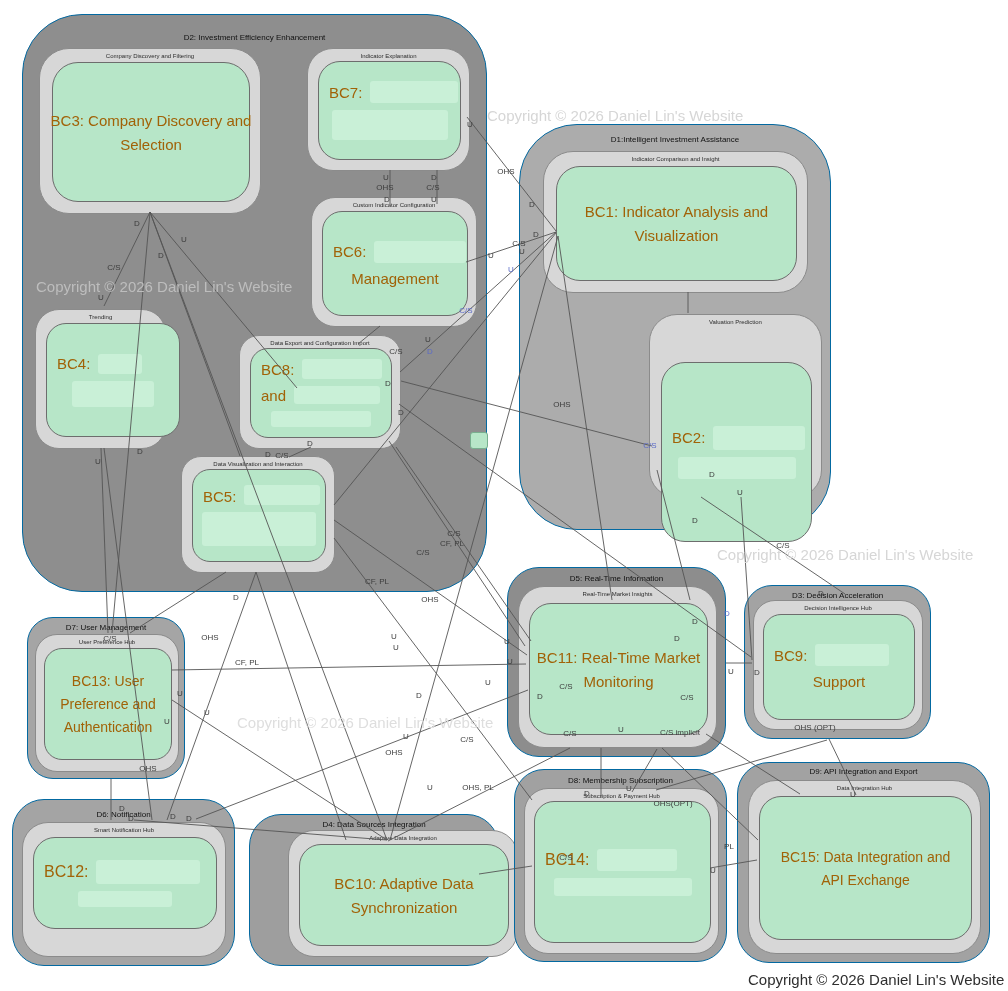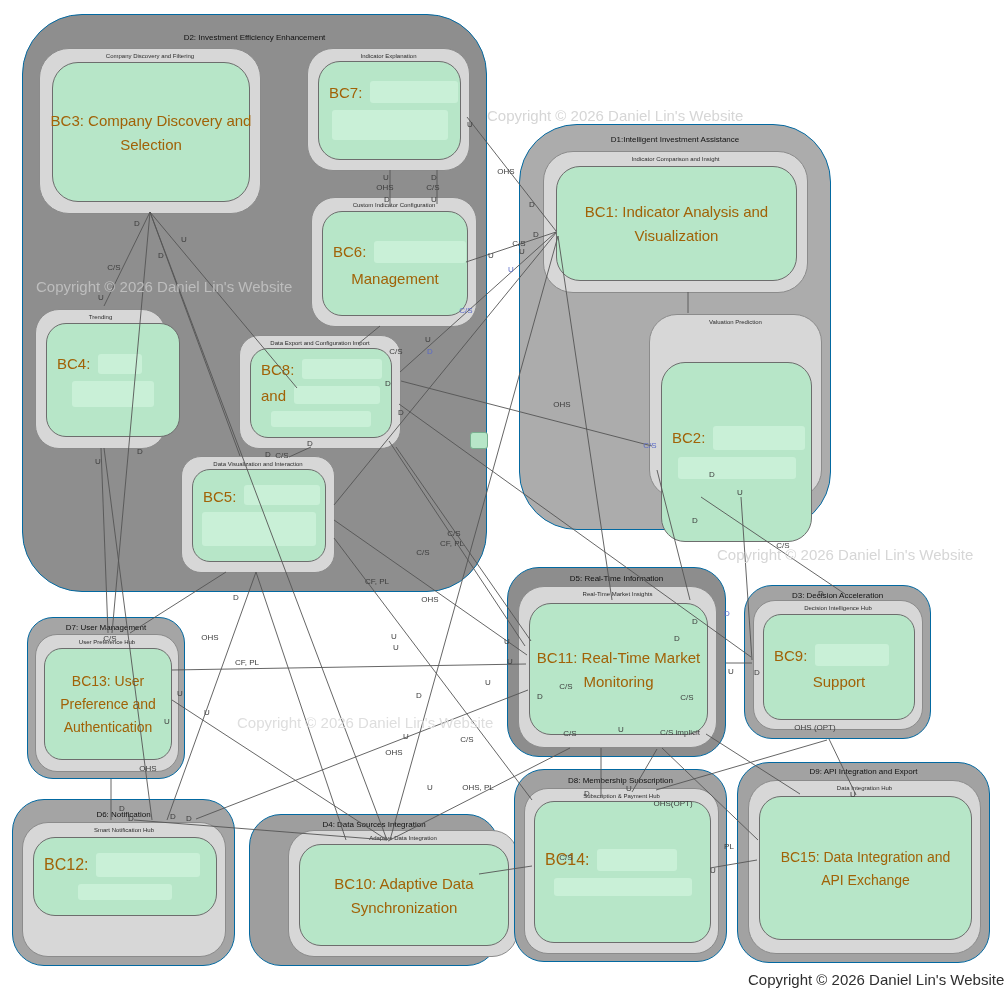--- a/index.html
+++ b/index.html
@@ -173,21 +173,21 @@
           <div class="bc-line" style="justify-content: center;">
             <span>Authentication</span>
           </div>
         </div>
       </div>
     </div>
     <div class="domain" style="left: 12px; top: 799px; width: 223px; height: 167px; border-radius: 32px; background: rgb(164, 164, 164);">
       <div class="domain-label" style="top: 10px;">D6: Notification</div>
       <div class="hub" style="left: 9px; top: 22px; width: 204px; height: 135px; border-radius: 26px;">
         <div class="hub-label">Smart Notification Hub</div>
-        <div class="bc" style="left: 10px; top: 14px; width: 184px; height: 79px; border-radius: 22px; font-size: 16px;">
+        <div class="bc" style="left: 10px; top: 14px; width: 184px; height: 92px; border-radius: 22px; font-size: 16px;">
           <div class="bc-line" style="justify-content: flex-start;">
             <span>BC12:</span>
             <span class="redact" style="width: 104px; height: 24px;"></span>
           </div>
           <div class="bc-line" style="justify-content: center;">
             <span class="redact" style="width: 94px; height: 16px;"></span>
           </div>
         </div>
       </div>
     </div>

